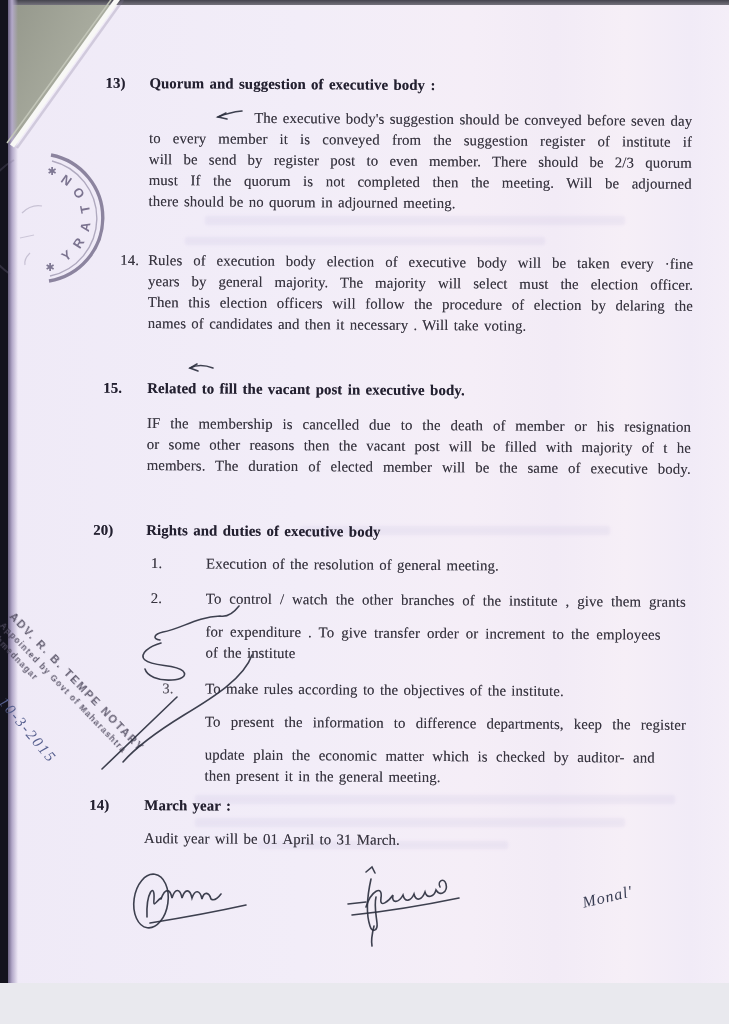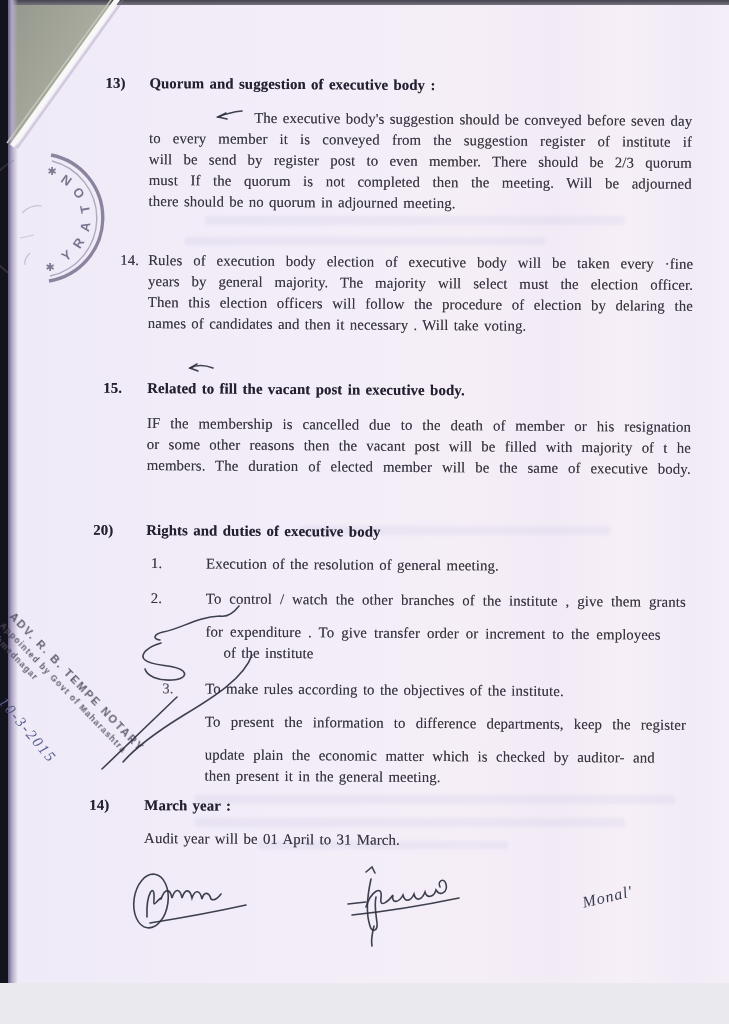--- a/index.html
+++ b/index.html
@@ -94,21 +94,21 @@
 
     <div class="ln bold" style="left:97px;top:519px;">20)</div>
     <div class="ln bold" style="left:150px;top:519px;">Rights and duties of executive body</div>
 
     <div class="ln" style="left:155px;top:552px;">1.</div>
     <div class="ln" style="left:210px;top:552px;">Execution of the resolution of general meeting.</div>
 
     <div class="ln" style="left:155px;top:587px;">2.</div>
     <div class="ln jl" style="left:210px;top:587px;width:480px;">To control / watch the other branches of the institute , give them grants</div>
     <div class="ln jl" style="left:210px;top:620px;width:455px;">for expenditure . To give transfer order or increment to the employees</div>
-    <div class="ln" style="left:228px;top:641px;">of the institute</div>
+    <div class="ln" style="left:210px;top:641px;">of the institute</div>
 
     <div class="ln" style="left:167px;top:677px;opacity:.8;">3.</div>
     <div class="ln" style="left:210px;top:677px;">To make rules according to the objectives of the institute.</div>
 
     <div class="ln jl" style="left:210px;top:710px;width:481px;">To present the information to difference departments, keep the register</div>
     <div class="ln jl" style="left:210px;top:743px;width:450px;">update plain the economic matter which is checked by auditor- and</div>
     <div class="ln" style="left:210px;top:764px;">then present it in the general meeting.</div>
 
     <div class="ln bold" style="left:95px;top:794px;">14)</div>
     <div class="ln bold" style="left:150px;top:794px;">March year :</div>

